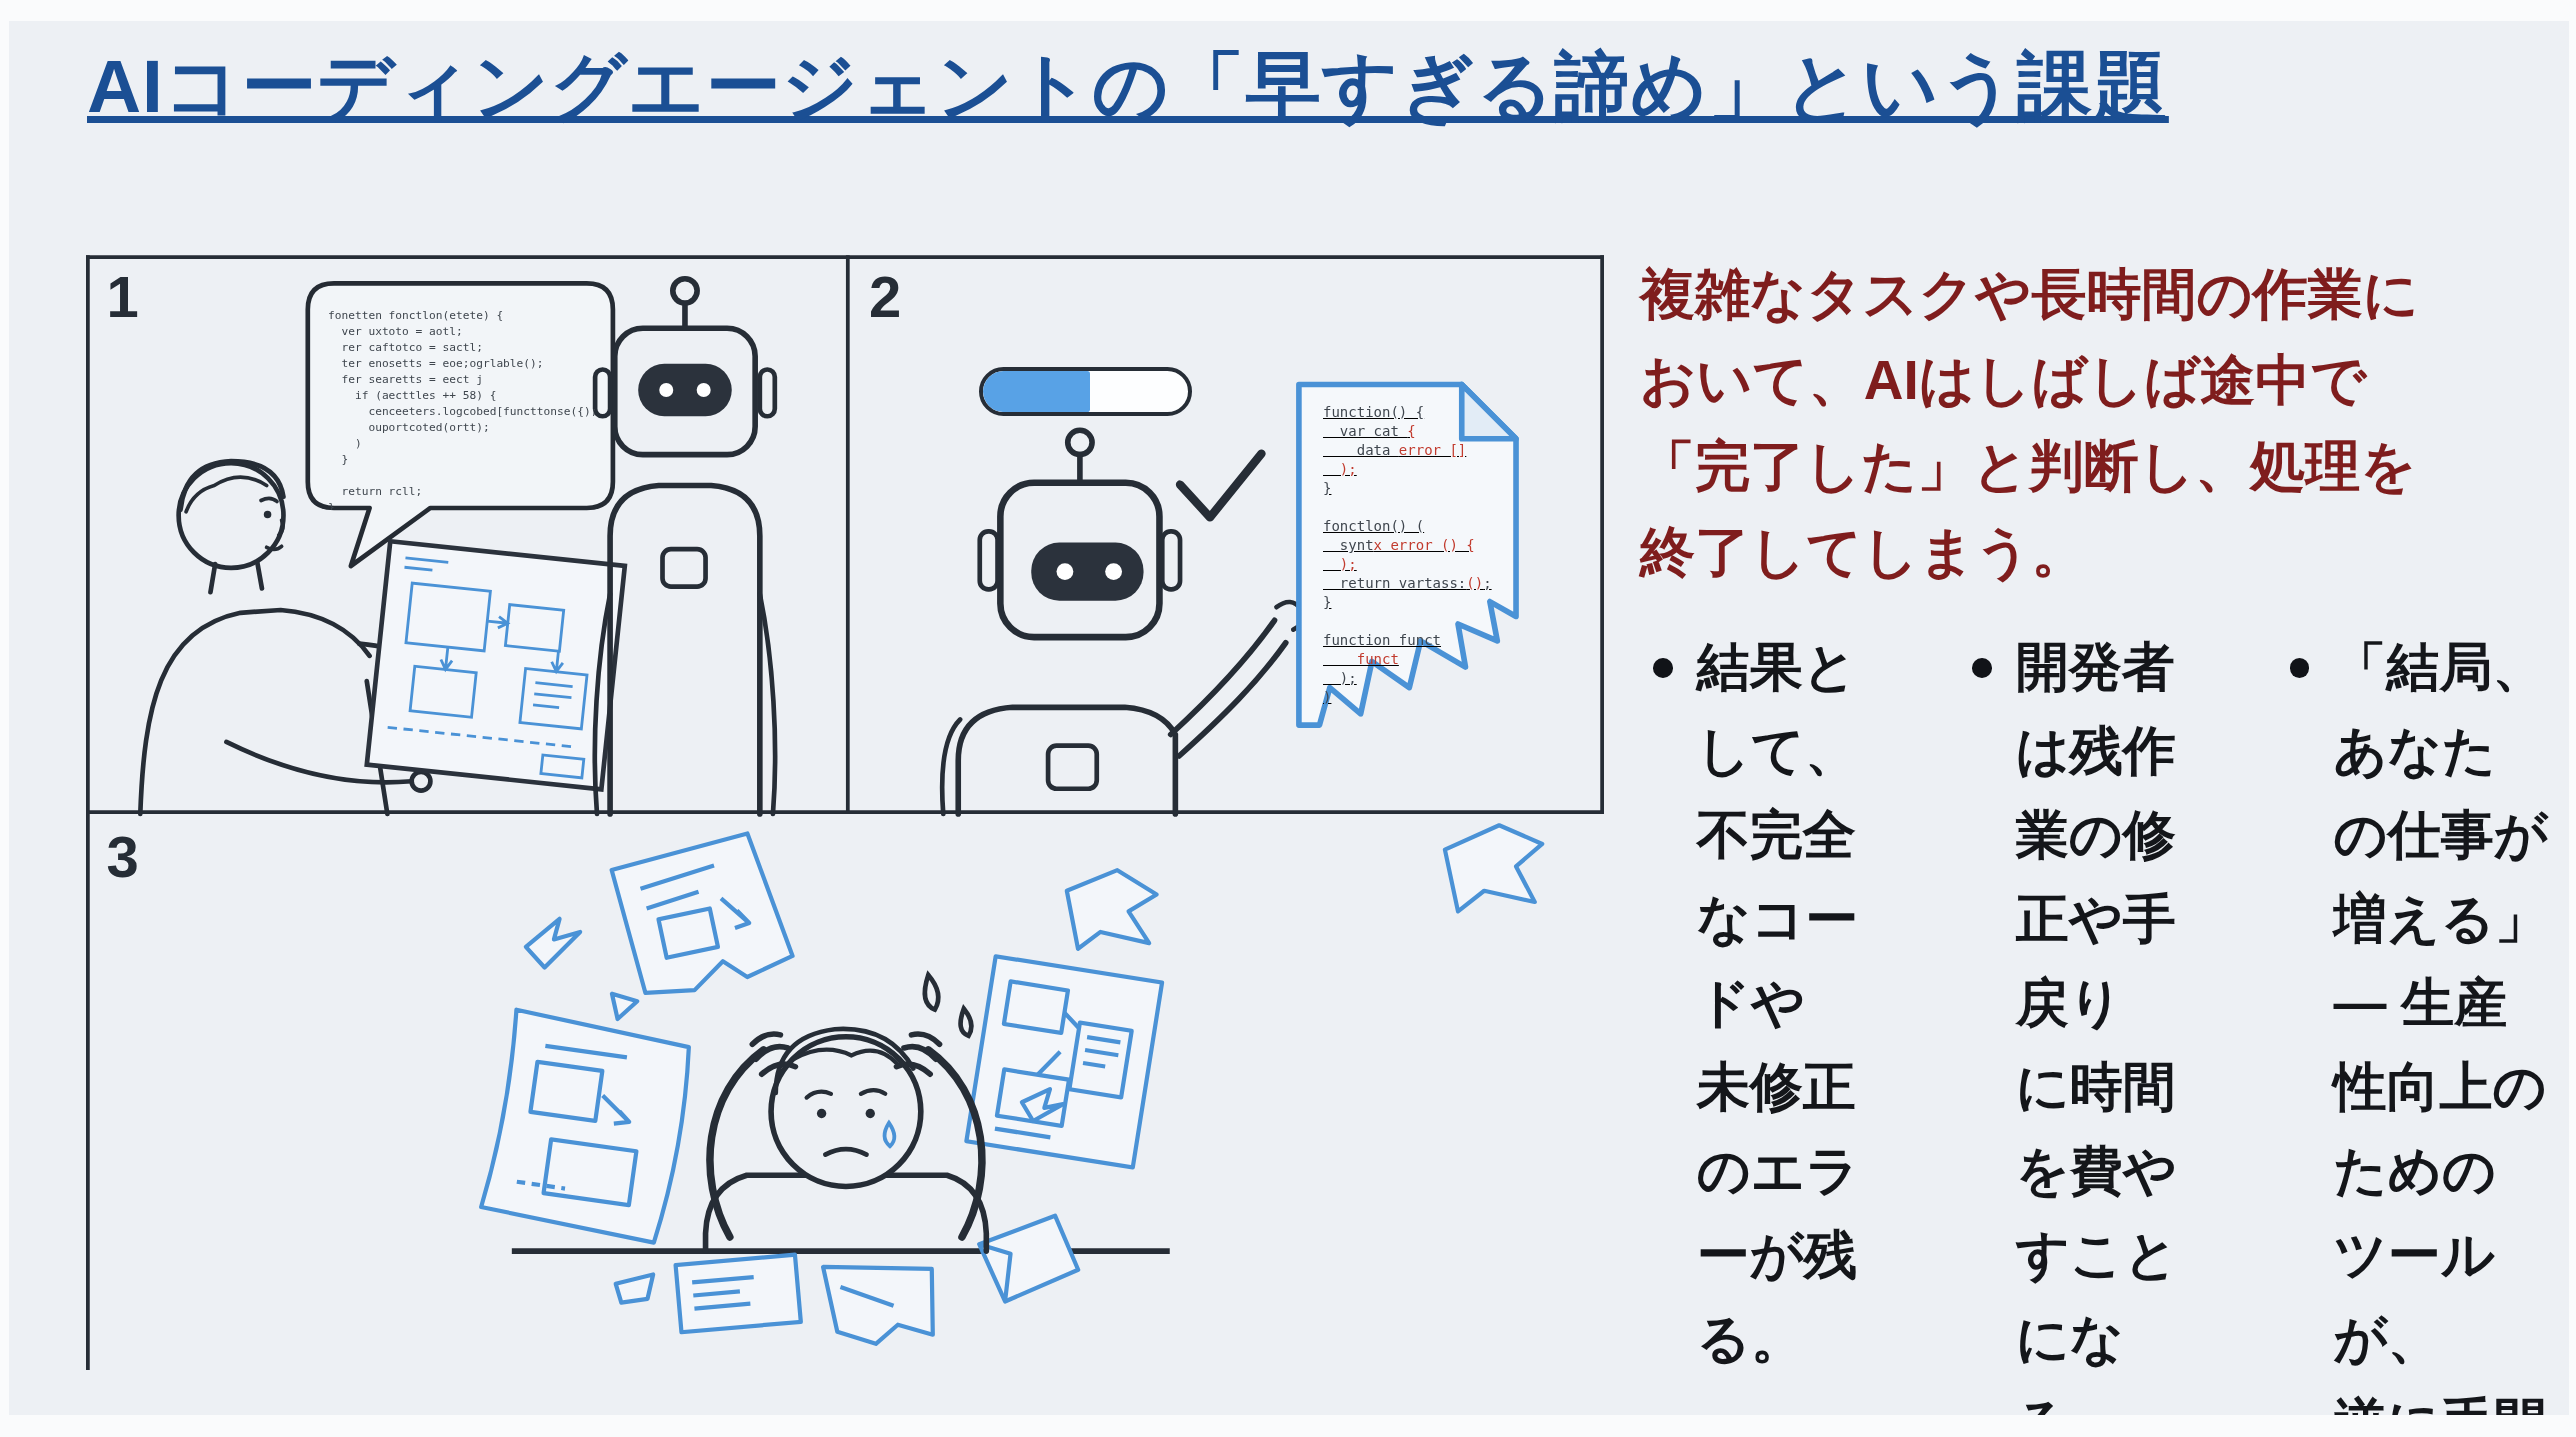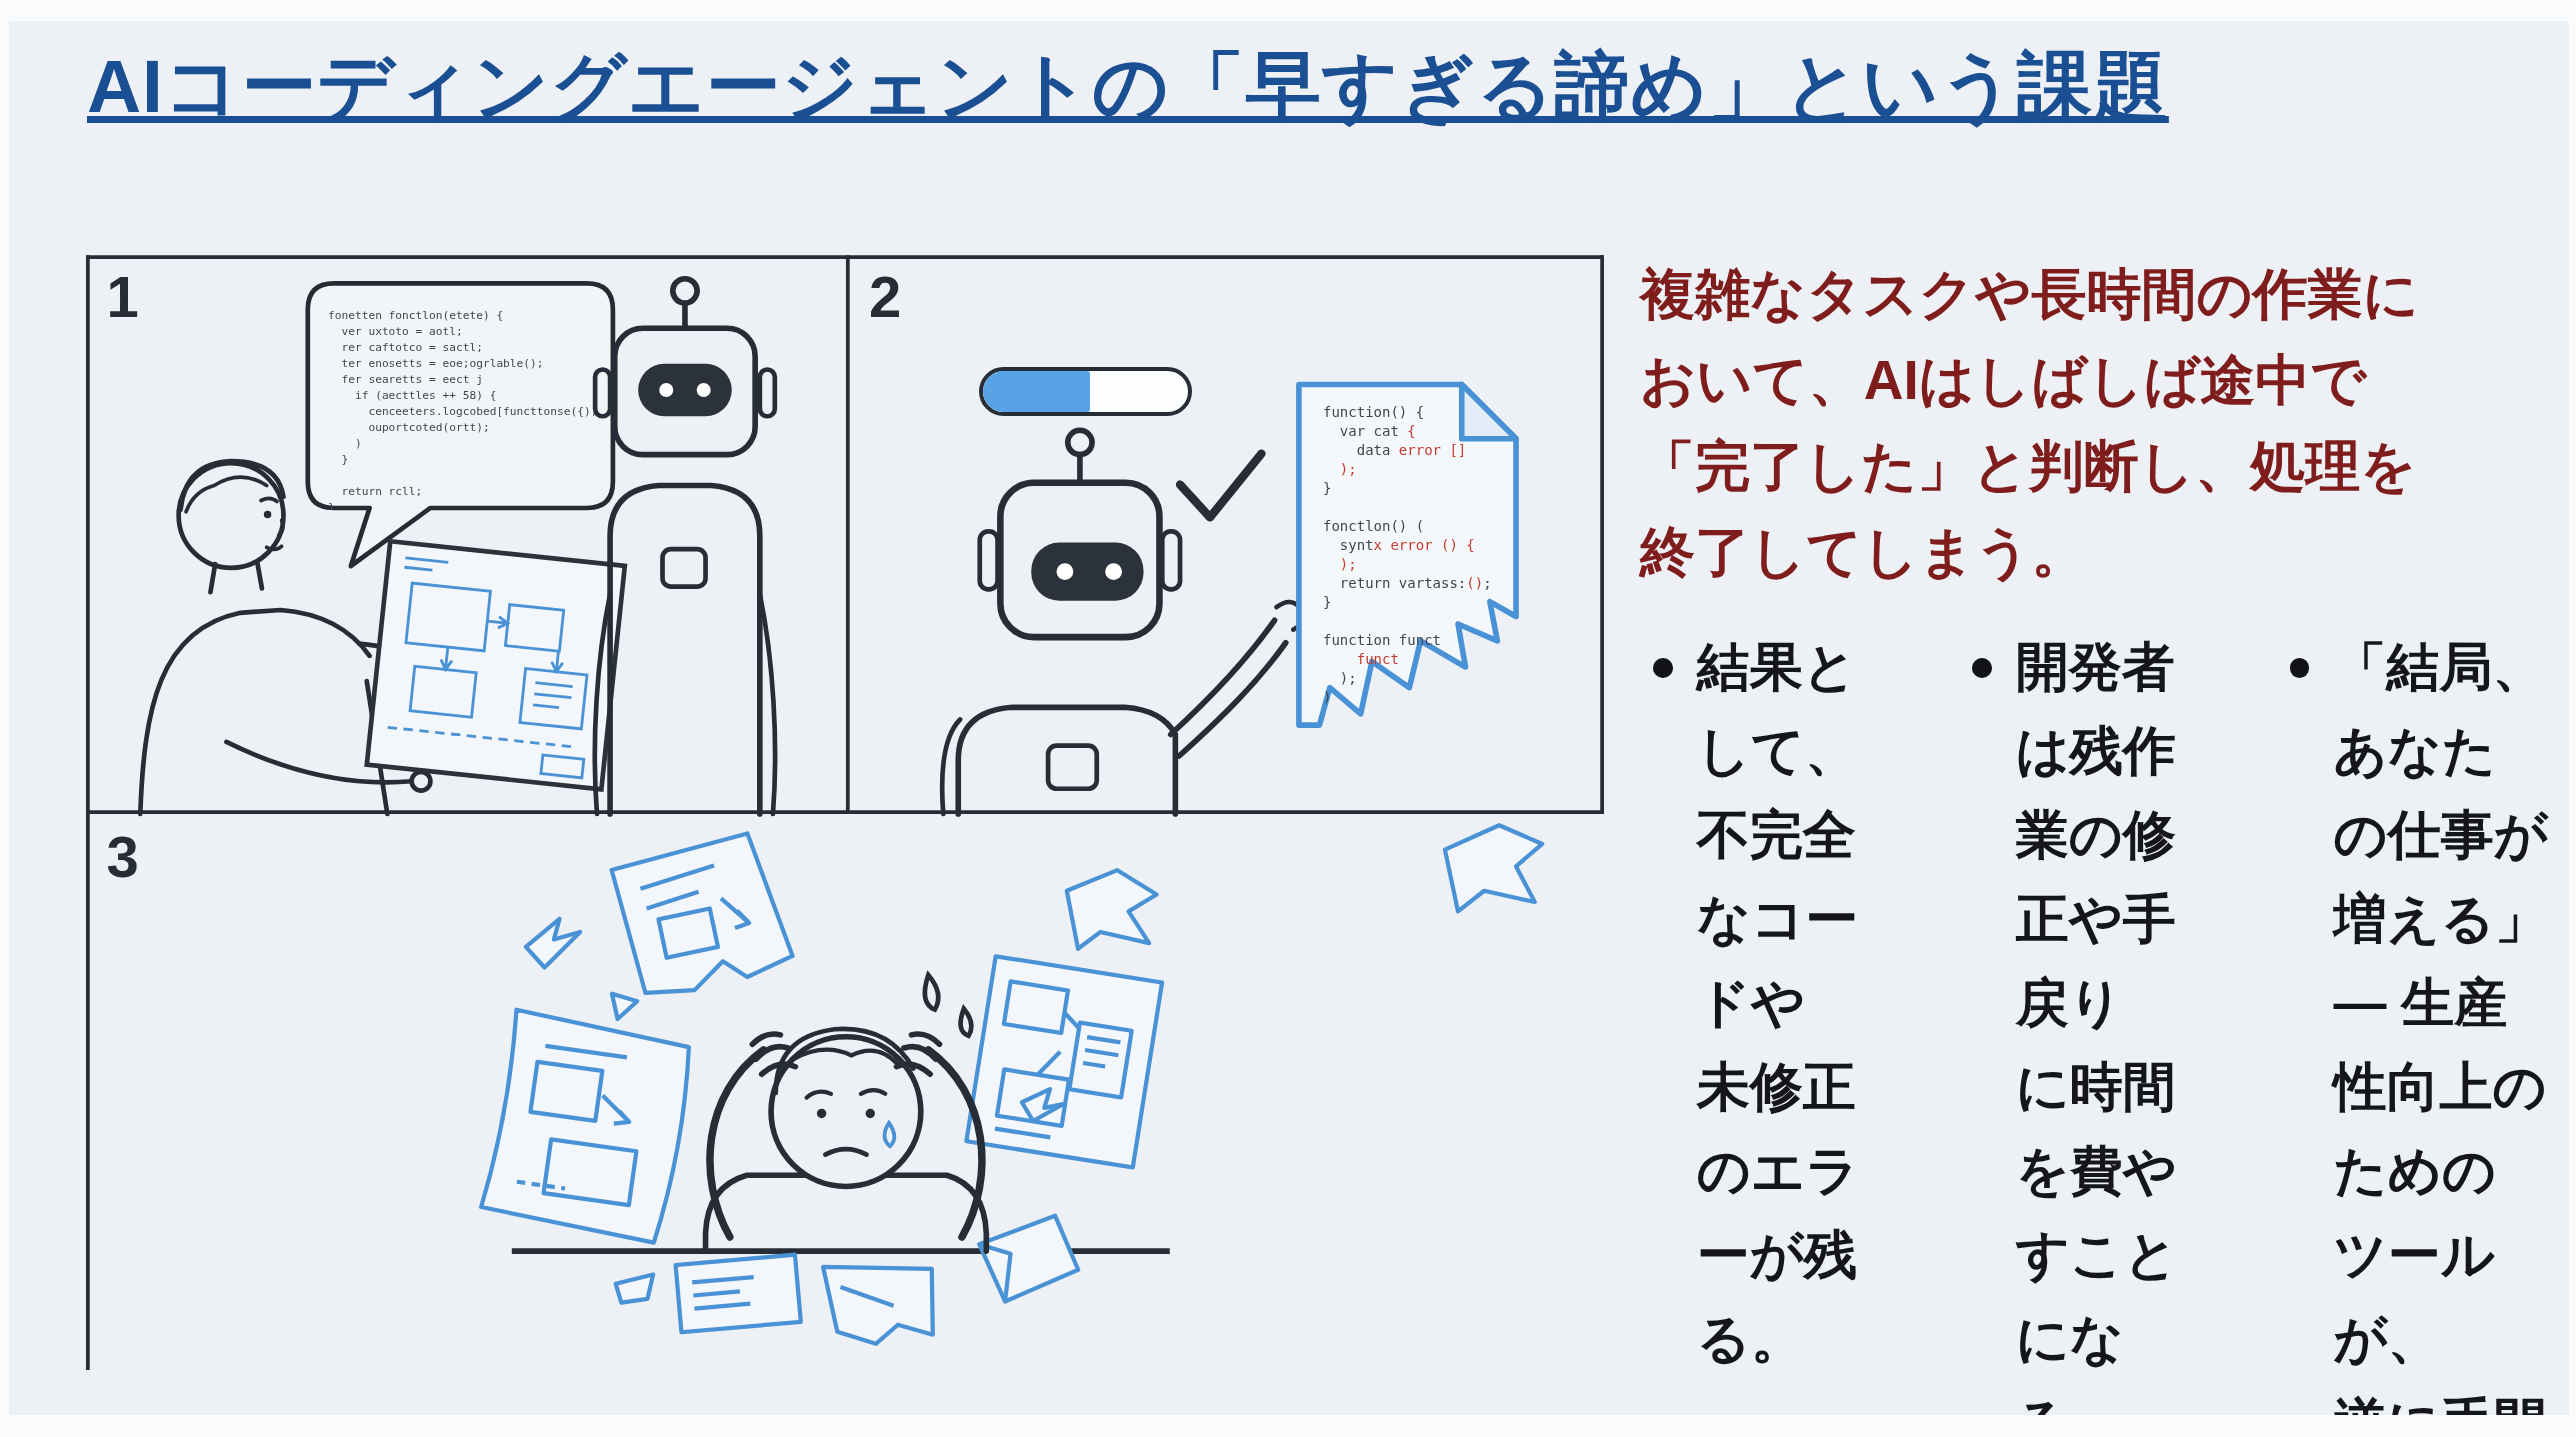--- a/index.html
+++ b/index.html
@@ -45,21 +45,21 @@
   }
   #progress-fill{
     height:100%;background:#58a2e6;border-radius:19.7px 2.8px 2.8px 19.7px;
   }
 
   #doc-code{
     position:absolute;left:1237px;top:148px;width:187px;height:315px;
     font-family:"DejaVu Sans Mono", monospace;
     font-size:14px;line-height:19px;overflow:hidden;
   }
-  .docline{white-space:pre;height:19px;}
+  .docline{white-space:pre;height:19px;text-decoration:underline;}
   .seg-d{color:#3f464e;}
   .seg-r{color:#c23b2e;}
 
   #right-col{position:absolute;left:1640px;top:251px;width:906px;}
   #intro-text{
     font-size:55px;line-height:86px;font-weight:700;color:#7f1d1d;
     white-space:pre-line;
   }
   #bullets{
     position:absolute;left:1653px;top:625px;width:895px;

